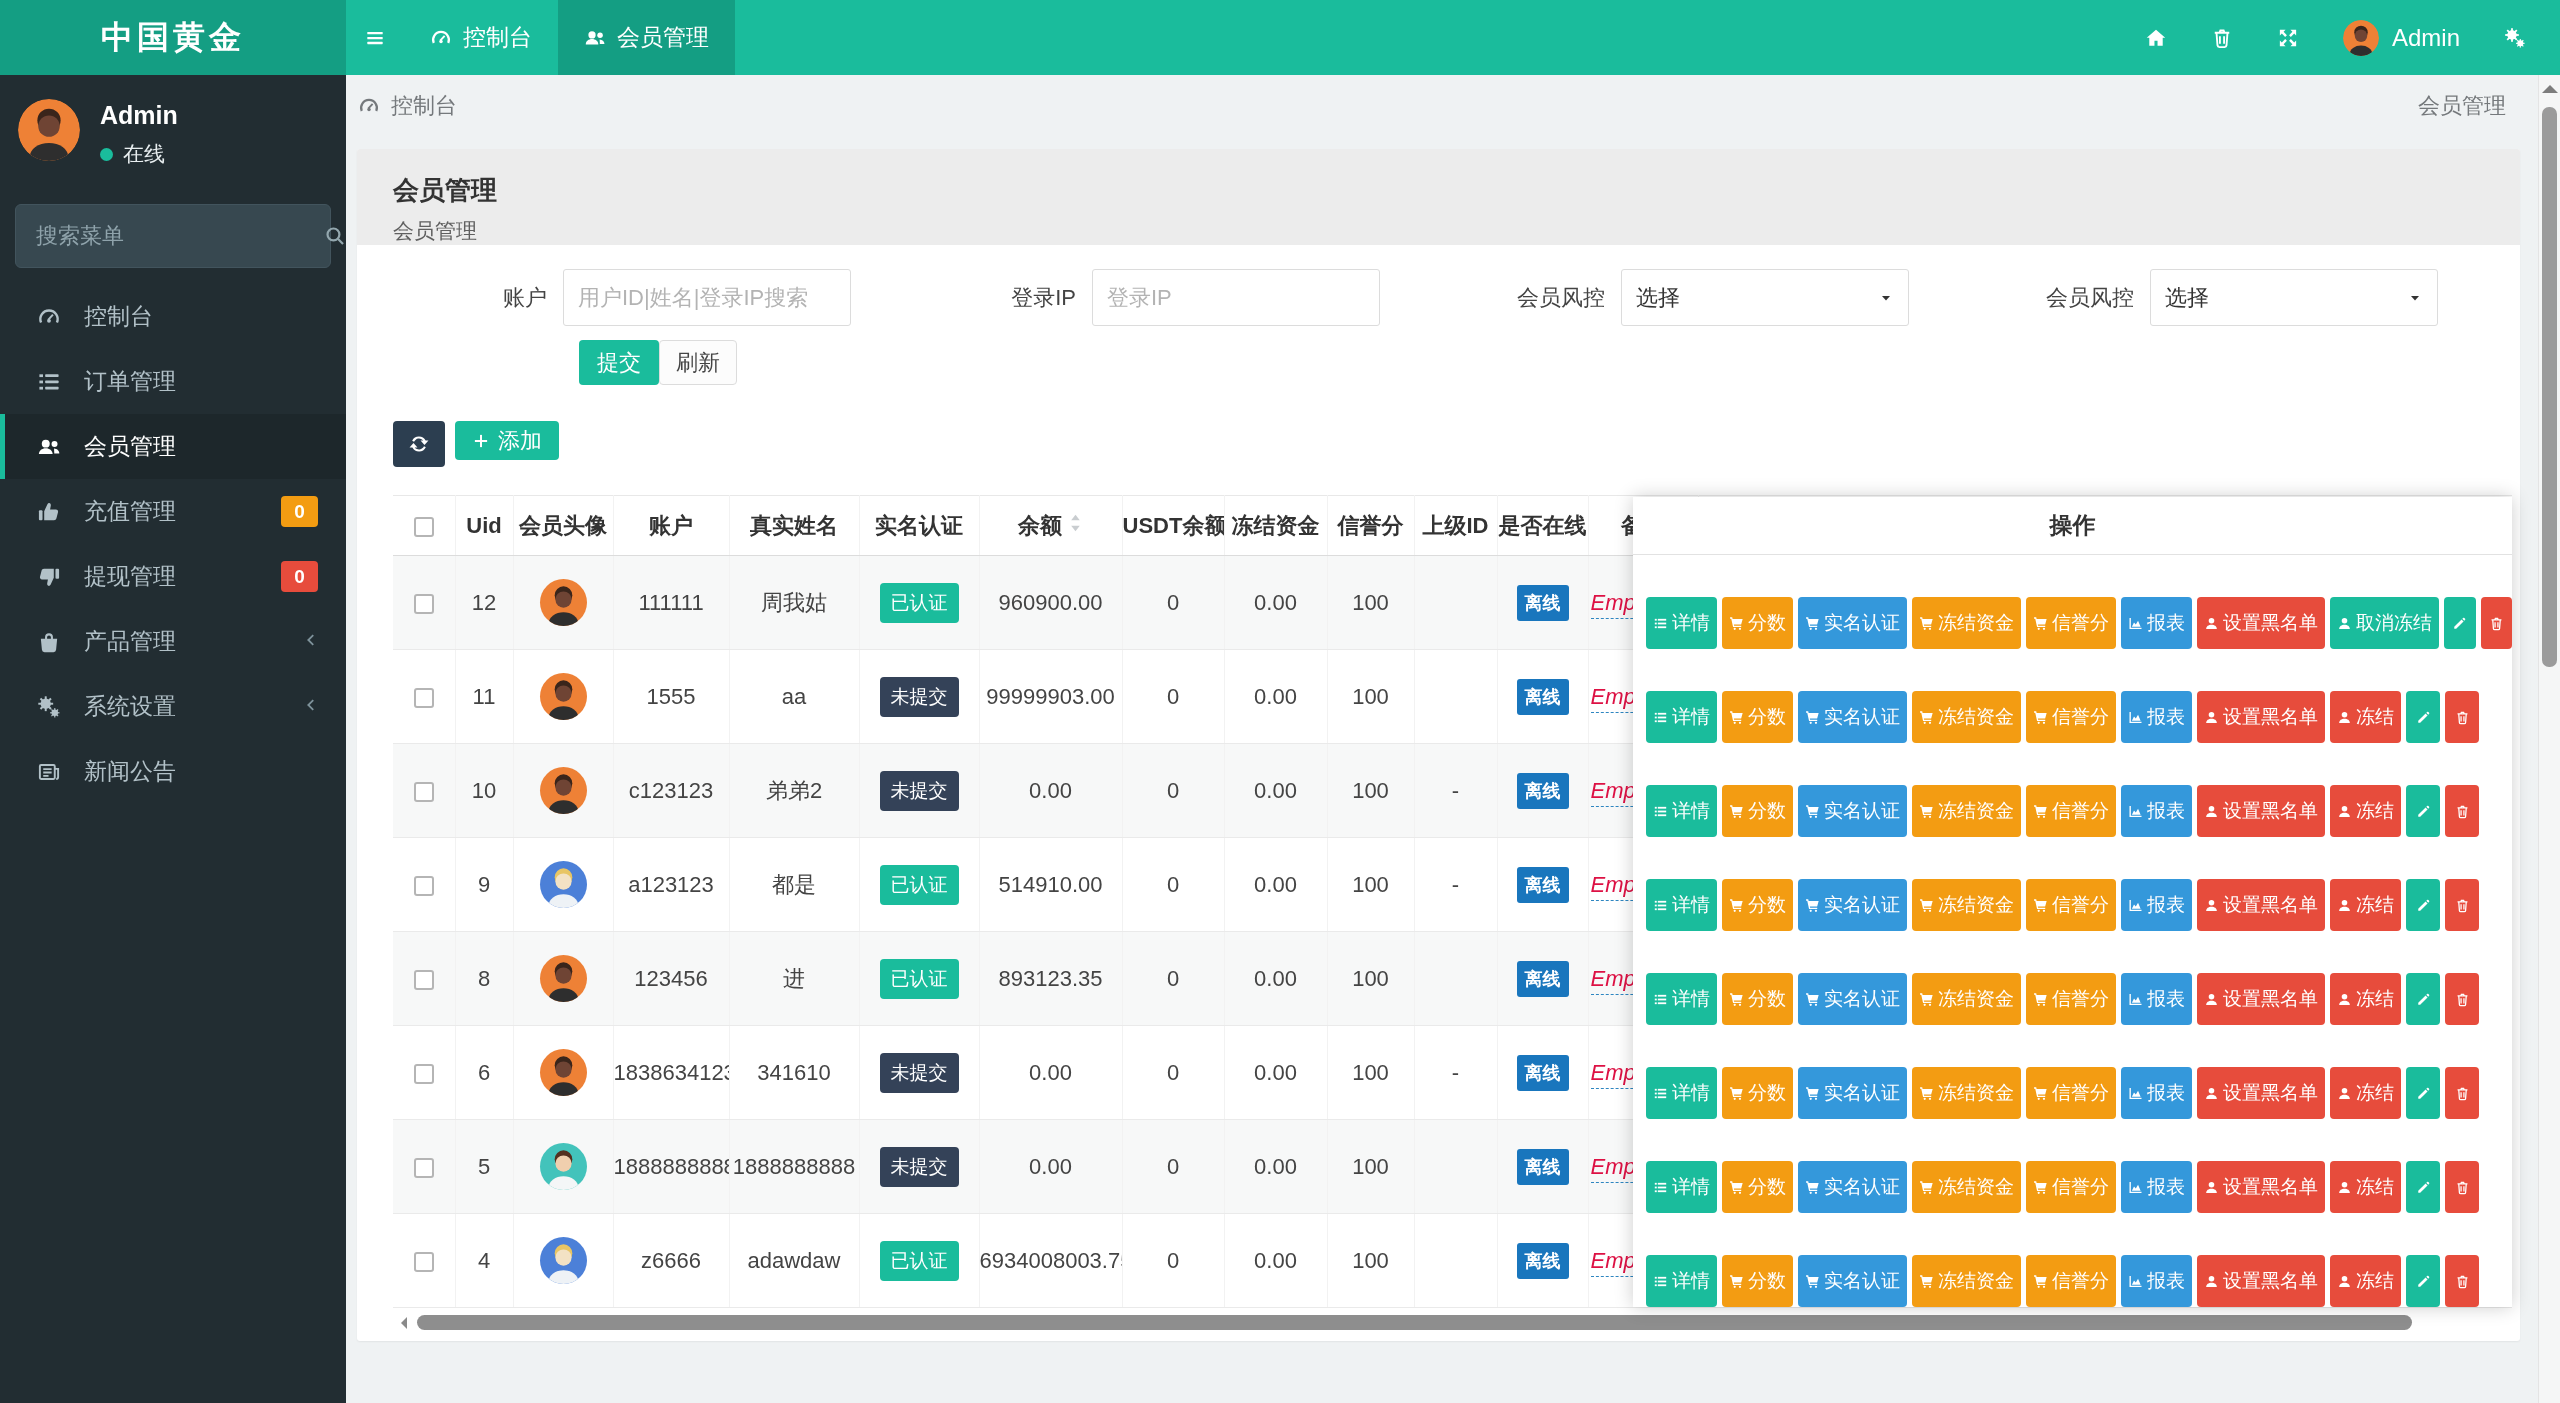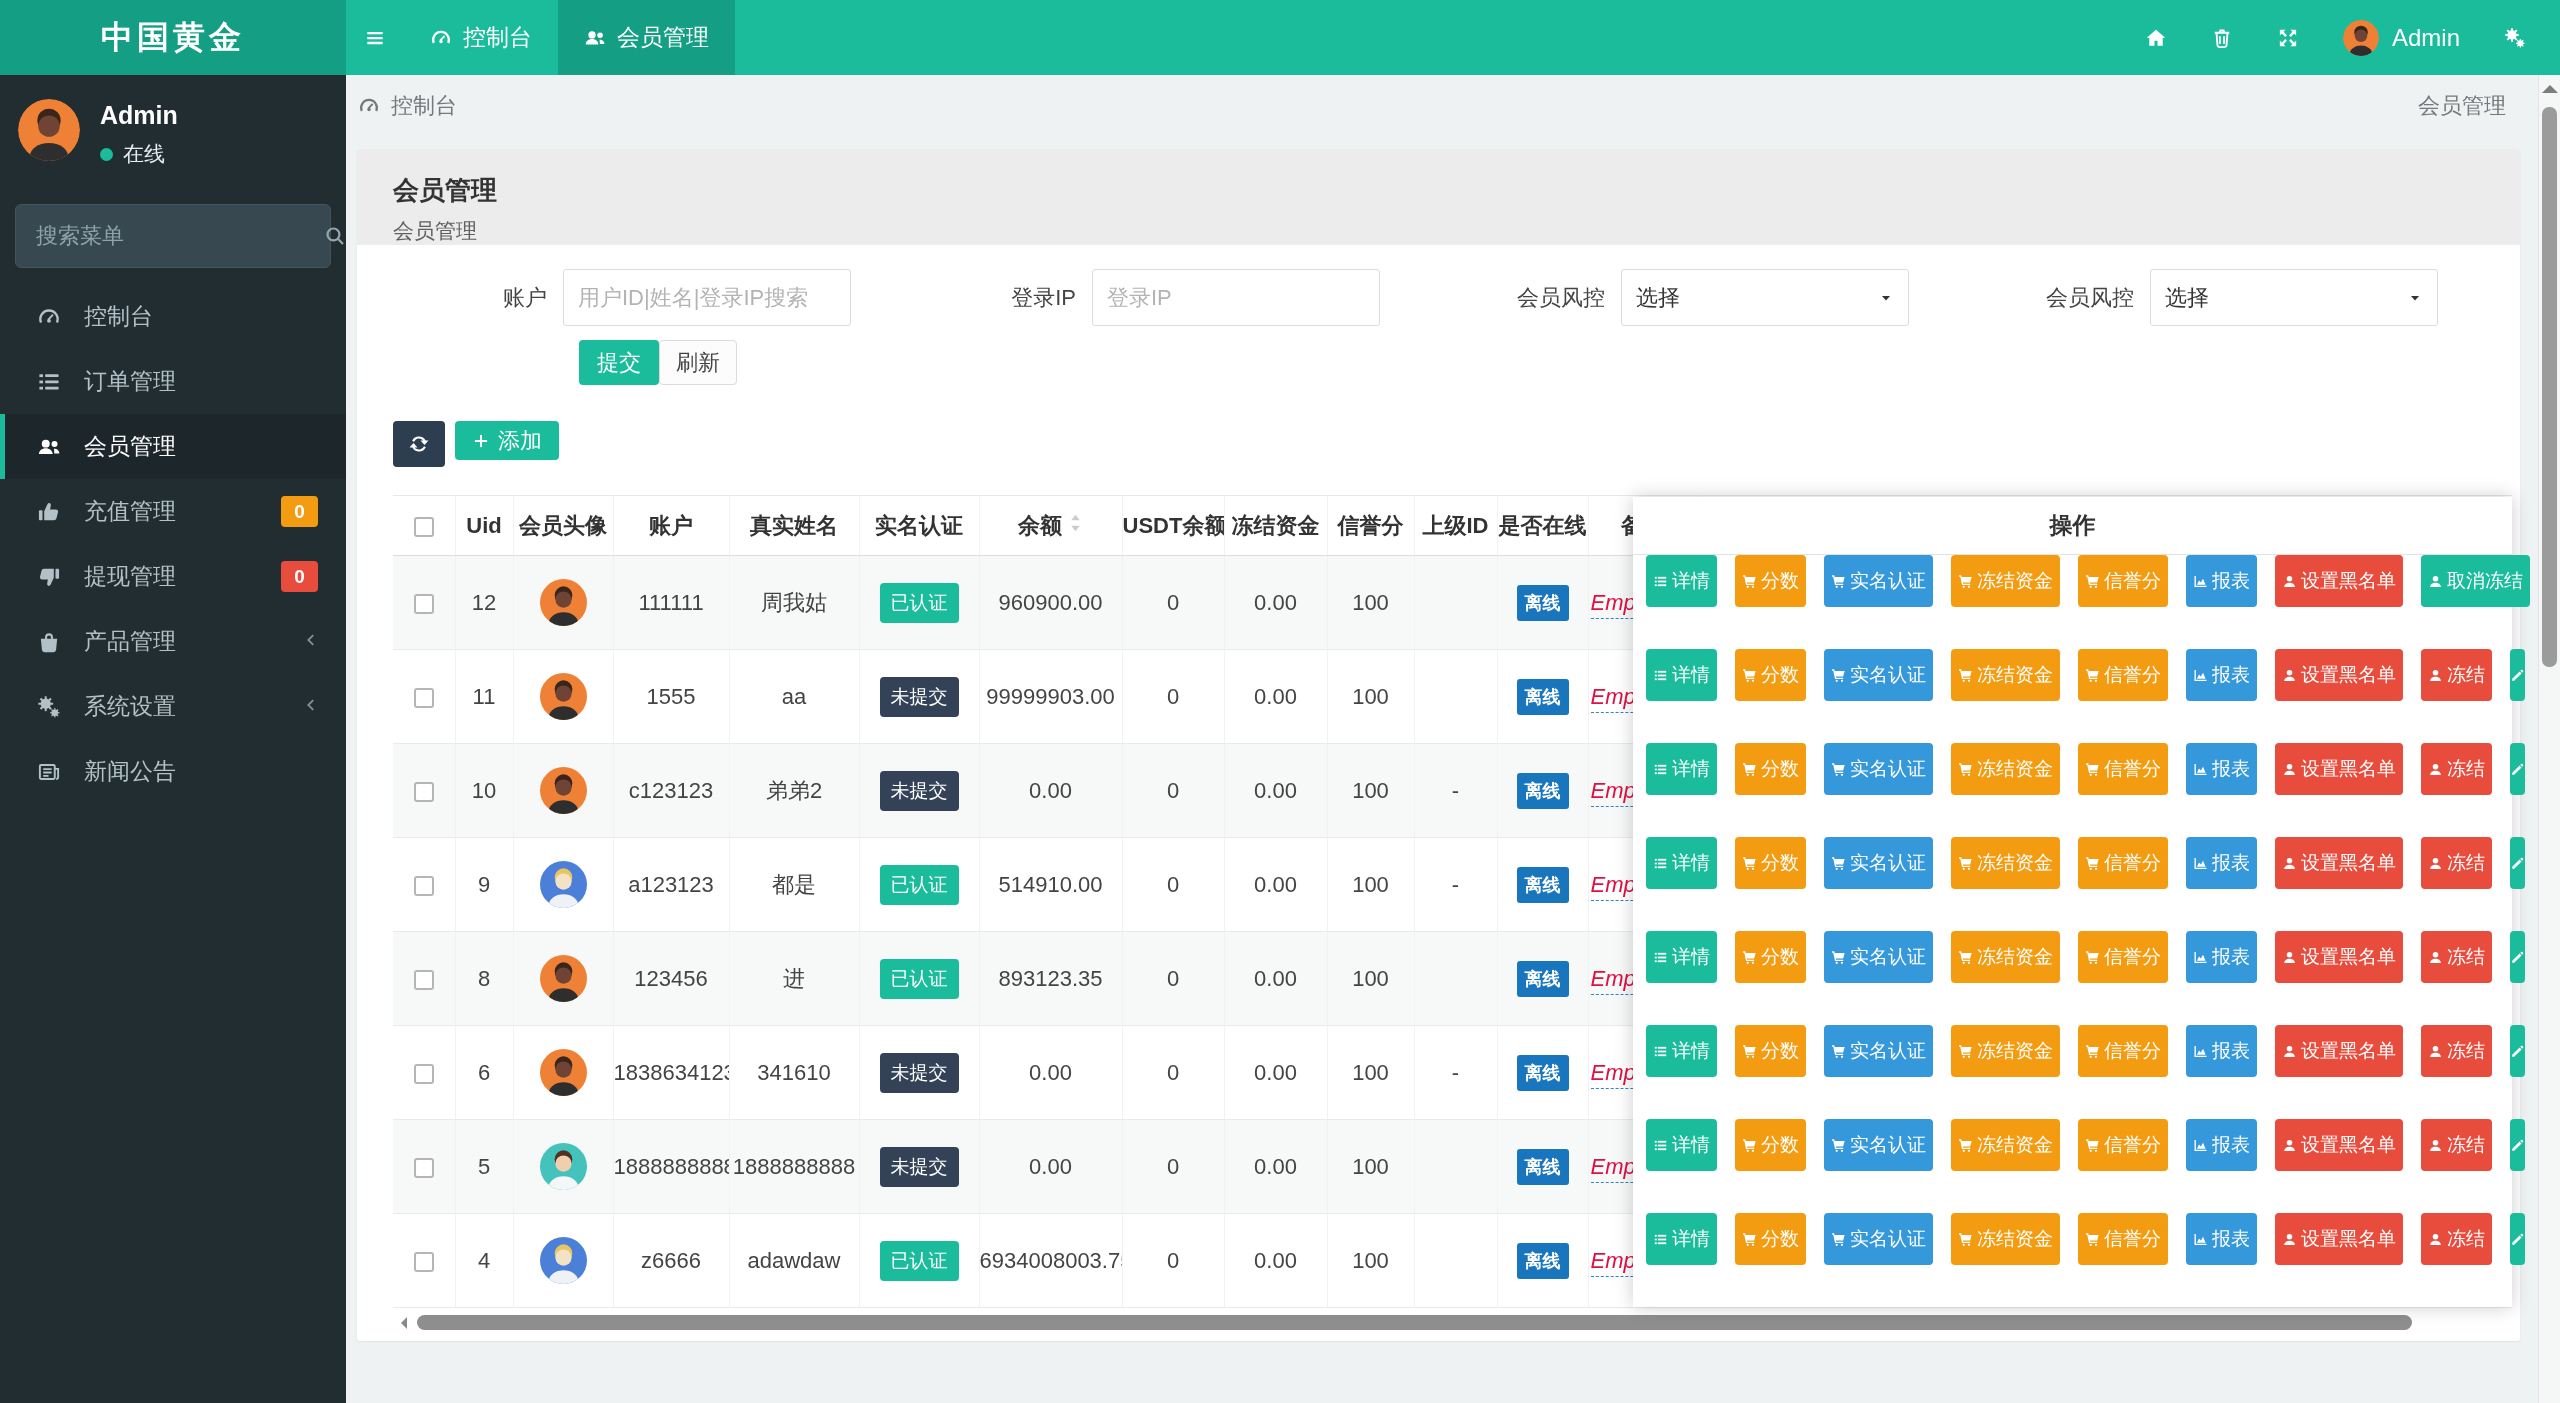--- a/index.html
+++ b/index.html
@@ -91,21 +91,21 @@
   .vbadge { display:inline-block; color:#fff; font-size:19px; padding:7px 11px; border-radius:4px; }
   .vbadge.ok { background:var(--verify-ok); }
   .vbadge.none { background:var(--verify-none); }
   .obadge { display:inline-block; color:#fff; font-size:18px; font-weight:bold; padding:6px 8px; border-radius:3px; background:var(--online-badge); }
   td.remark { text-align:left; padding-left:2px; }
   .em-link { color:var(--empty-link); font-style:italic; font-size:22px; border-bottom:1px dashed #2e86c1; padding-bottom:3px; cursor:pointer; }
 
   
   .ops-panel { position:absolute; top:2px; left:1240px; width:879px; height:810px; background:#fff; box-shadow:0 0 18px rgba(0,0,0,.20); z-index:6; }
   .ops-head { height:58px; display:flex; align-items:center; justify-content:center; font-weight:bold; font-size:23px; color:#333; border-bottom:1px solid #e2e2e2; }
-  .ops-row { height:94px; display:flex; align-items:flex-start; padding-left:13px; gap:18px; }
+  .ops-row { height:94px; display:flex; align-items:flex-end; padding-left:13px; gap:5px; }
   .obtn { height:52px; display:inline-flex; align-items:center; gap:4px; padding:0 7px; border-radius:4px; color:#fff; font-size:19px; white-space:nowrap; border:none; cursor:pointer; font-family:inherit; }
   .obtn .icon svg { width:15px; height:15px; }
   .obtn.sq { width:34px; padding:0; justify-content:center; }
   .c-green { background:var(--teal); } .c-orange { background:var(--orange); }
   .c-blue { background:var(--blue); } .c-red { background:var(--red); }
 
   
   .hscroll { position:relative; height:17px; margin-top:6px; }
   .h-arrow { position:absolute; left:2px; top:3px; width:0; height:0; border:6px solid transparent; border-right-color:#8a8a8a; }
   .h-thumb { position:absolute; left:24px; right:100px; top:1px; height:15px; background:#8e8e8e; border-radius:8px; cursor:pointer; }

